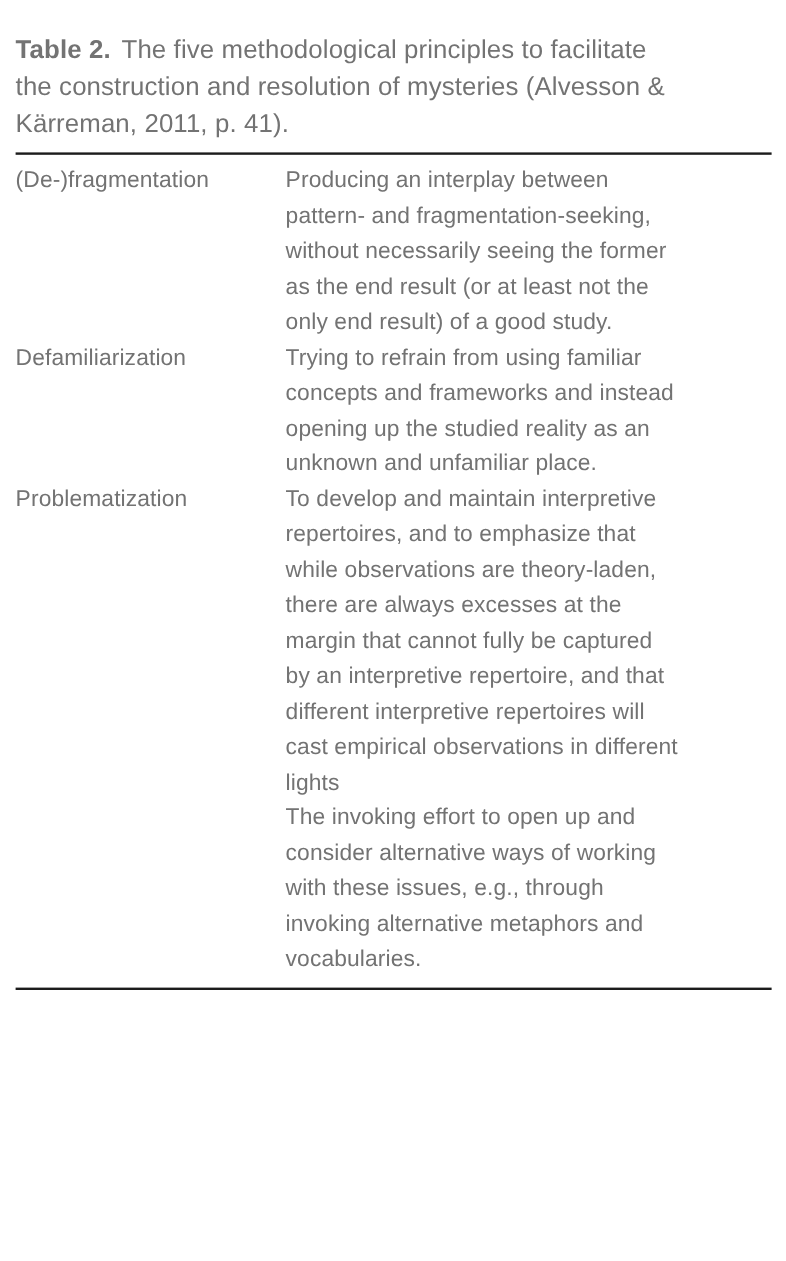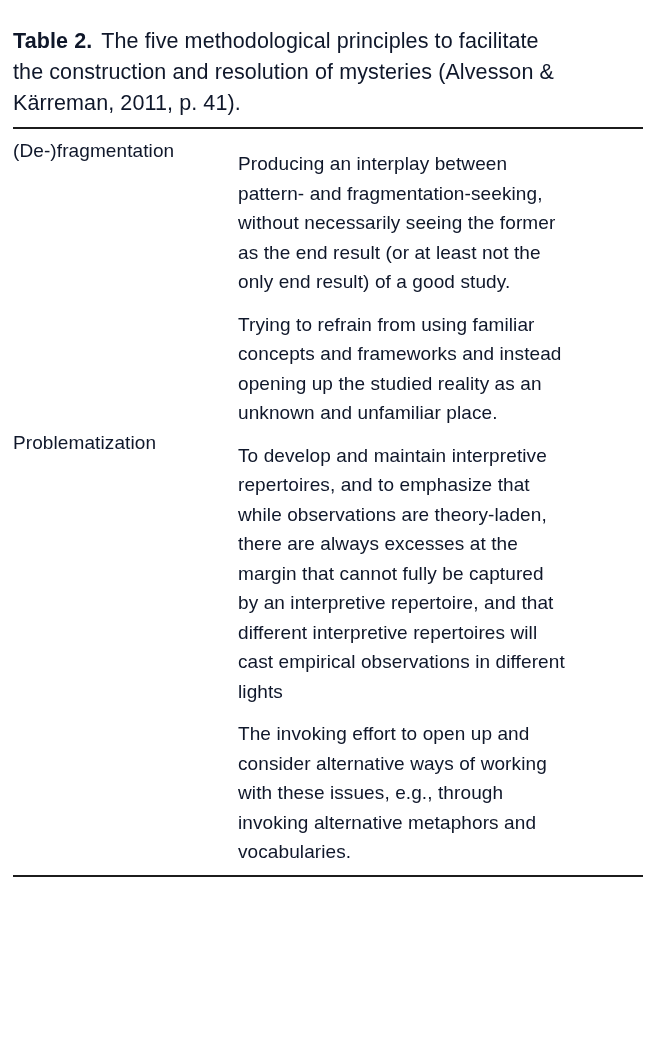--- a/index.html
+++ b/index.html
@@ -5,21 +5,21 @@
   html, body {
     margin: 0;
     padding: 0;
     background: #ffffff;
   }
   .page {
     position: relative;
     width: 655px;
     height: 1051px;
     background: #ffffff;
-    color: #0f172a;
+    color: #737373;
     font-family: "Liberation Sans", sans-serif;
     box-sizing: border-box;
     padding: 26px 12px 0 13px;
     overflow: hidden;
   }
   .caption {
     font-size: 21.5px;
     line-height: 30.8px;
     letter-spacing: 0.1px;
     width: 632px;
@@ -51,21 +51,20 @@
     line-height: 29.5px;
     letter-spacing: 0.1px;
   }
   .term-cell {
     grid-column: 1;
     padding-right: 10px;
   }
   .definition-cell {
     grid-column: 2;
     white-space: pre-line;
-    margin-top: 13px;
   }
 </style>
 </head>
 <body>
 
 <div class="page">
 
   <div class="caption">
     <span class="caption-label">Table 2.</span><span class="caption-text">The five methodological principles to facilitate
 the construction and resolution of mysteries (Alvesson &amp;
@@ -76,20 +75,21 @@
 
   <div class="principles-table">
 
     <div class="term-cell">(De-)fragmentation</div>
     <div class="definition-cell">Producing an interplay between
 pattern- and fragmentation-seeking,
 without necessarily seeing the former
 as the end result (or at least not the
 only end result) of a good study.</div>
 
+    <div class="term-cell">Defamiliarization</div>
     <div class="definition-cell">Trying to refrain from using familiar
 concepts and frameworks and instead
 opening up the studied reality as an
 unknown and unfamiliar place.</div>
 
     <div class="term-cell">Problematization</div>
 
     <div class="definition-cell">To develop and maintain interpretive
 repertoires, and to emphasize that
 while observations are theory-laden,

